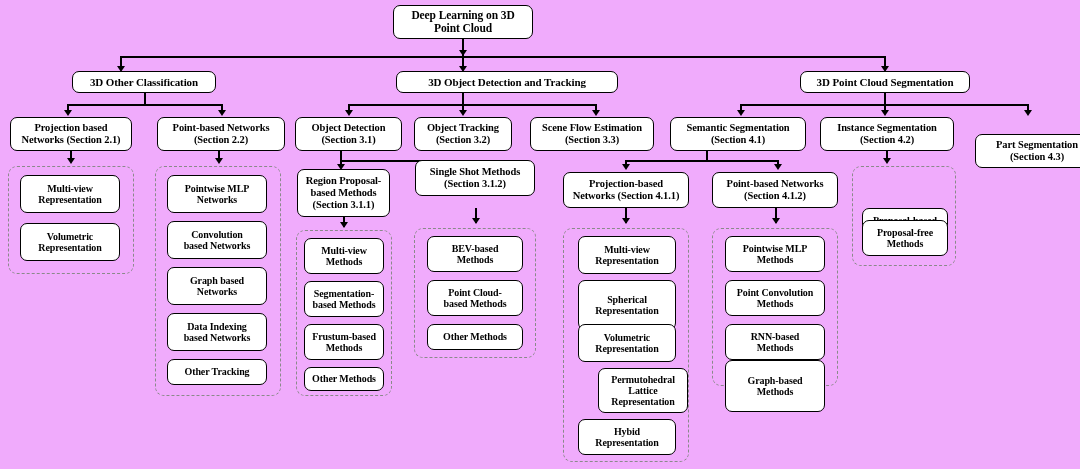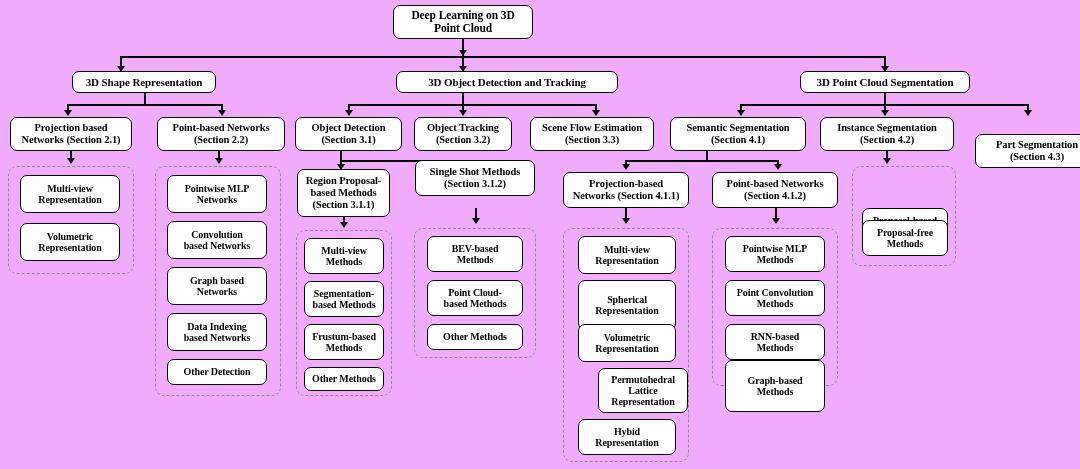--- a/index.html
+++ b/index.html
@@ -78,21 +78,21 @@
   <div class="hline" style="left:120px;top:56px;width:765px;"></div>
 
   <div class="vline" style="left:120px;top:56px;height:14px;"></div>
   <div class="arrow" style="left:116.5px;top:66px;"></div>
   <div class="vline" style="left:462px;top:56px;height:14px;"></div>
   <div class="arrow" style="left:458.5px;top:66px;"></div>
   <div class="vline" style="left:884px;top:56px;height:14px;"></div>
   <div class="arrow" style="left:880.5px;top:66px;"></div>
 
   <div class="node n-l1" style="left:72px;top:71px;width:144px;height:22px;">
-    <span>3D Shape Representation</span>
+    <span>3D Other Classification</span>
   </div>
   <div class="node n-l1" style="left:352px;top:71px;width:222px;height:22px;margin-left:44px;">
     <span>3D Object Detection and Tracking</span>
   </div>
   <div class="node n-l1" style="left:800px;top:71px;width:170px;height:22px;">
     <span>3D Point Cloud Segmentation</span>
   </div>
 
   <div class="vline" style="left:144px;top:93px;height:11px;"></div>
   <div class="hline" style="left:67px;top:104px;width:154px;"></div>
@@ -207,21 +207,21 @@
   <div class="node n-leaf" style="left:167px;top:221px;width:100px;height:38px;">
     <span>Convolution<br>based Networks</span>
   </div>
   <div class="node n-leaf" style="left:167px;top:267px;width:100px;height:38px;">
     <span>Graph based<br>Networks</span>
   </div>
   <div class="node n-leaf" style="left:167px;top:313px;width:100px;height:38px;">
     <span>Data Indexing<br>based Networks</span>
   </div>
   <div class="node n-leaf" style="left:167px;top:359px;width:100px;height:26px;">
-    <span>Other Detection</span>
+    <span>Other Tracking</span>
   </div>
 
   <div class="group" style="left:296px;top:230px;width:96px;height:166px;"></div>
   <div class="node n-leaf" style="left:304px;top:238px;width:80px;height:36px;">
     <span>Multi-view<br>Methods</span>
   </div>
   <div class="node n-leaf" style="left:304px;top:281px;width:80px;height:36px;">
     <span>Segmentation-<br>based Methods</span>
   </div>
   <div class="node n-leaf" style="left:304px;top:324px;width:80px;height:36px;">

